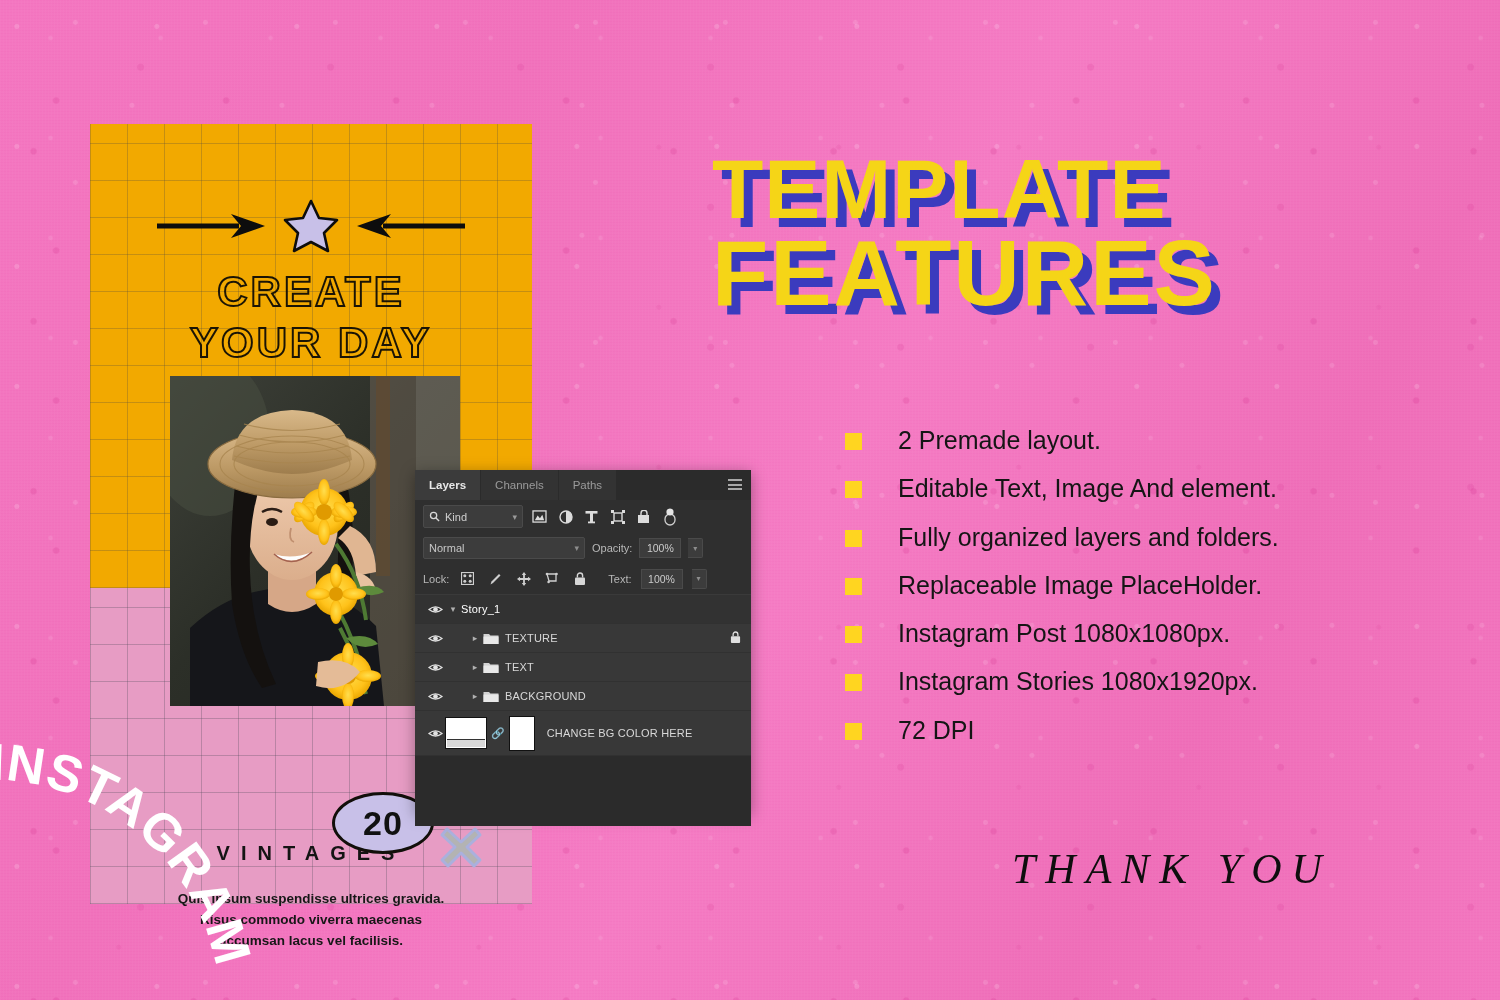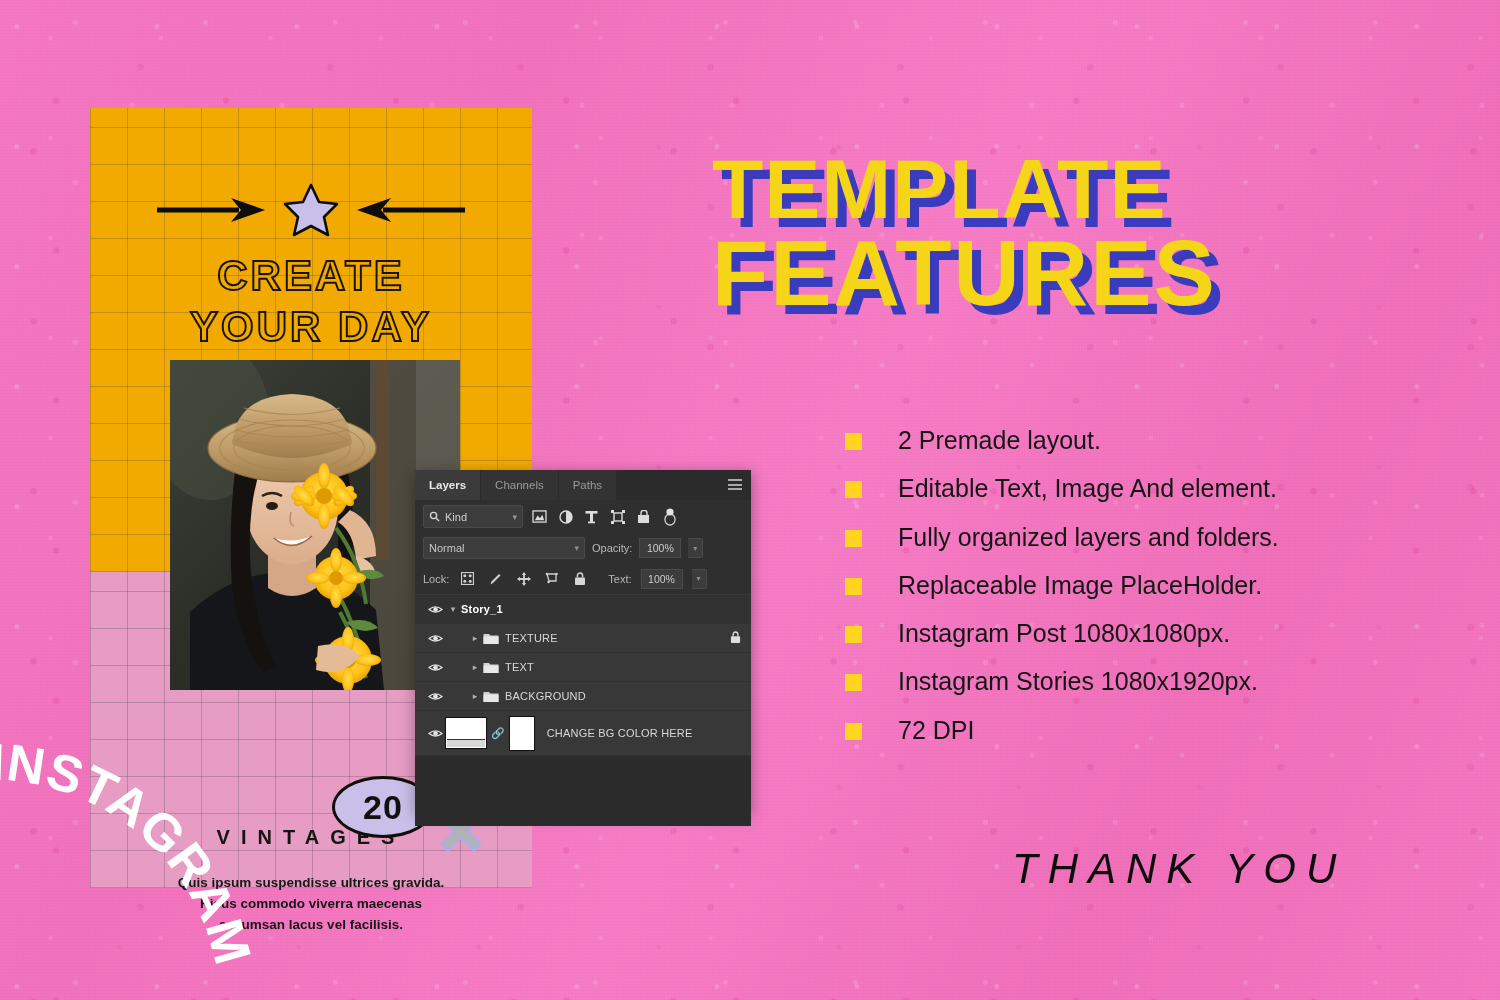--- a/index.html
+++ b/index.html
@@ -31,21 +31,21 @@
   #bg::after{
     content:"";position:absolute;inset:0;
     background-image:
       repeating-linear-gradient(0deg, rgba(0,0,0,.022) 0 1px, transparent 1px 3px),
       repeating-linear-gradient(90deg, rgba(255,255,255,.022) 0 1px, transparent 1px 3px);
     mix-blend-mode:overlay;
   }
 
   
   #poster{
-    position:absolute;left:90px;top:108px;width:442px;height:724px;
+    position:absolute;left:90px;top:124px;width:442px;height:724px;
     box-shadow:0 0 0 0 transparent;
   }
   .poster-orange{
     position:absolute;left:0;top:0;width:100%;height:464px;
     background:#F2A900;
   }
   .poster-pink{
     position:absolute;left:0;top:464px;width:100%;height:316px;
     background:#E79CC4;
   }
@@ -182,21 +182,21 @@
     border-bottom:1px solid #313131;font-size:11px;color:#d6d6d6;
   }
   .layer-row.group-head{background:#323232;}
   .layer-row.child{background:#383838;}
   .layer-row.thumb-row{background:#383838;height:44px;}
   .eye{width:20px;display:flex;align-items:center;justify-content:center;}
   .disc{width:16px;display:flex;align-items:center;justify-content:center;color:#b0b0b0;font-size:9px;}
   .indent{width:22px;}
   .folder{width:22px;display:flex;align-items:center;}
   .lname{font-size:11px;color:#d8d8d8;letter-spacing:.2px;}
-  .lname.bold{font-weight:700;color:#ffffff;text-align:center;}
+  .lname.bold{font-weight:400;color:#ffffff;text-align:center;}
   .lockicon{margin-left:auto;}
   .thumbs{display:flex;align-items:center;gap:4px;}
   .thumb-a{width:40px;height:30px;background:#fff;border:1px solid #111;position:relative;}
   .thumb-a::after{
     content:"";position:absolute;left:1px;right:1px;bottom:1px;height:7px;
     background:#d8d8d8;border-top:1px solid #333;
   }
   .thumb-b{width:24px;height:33px;background:#fff;border:1px solid #111;}
   .linkic{font-size:11px;color:#cfcfcf;}
   .ps-empty{background:#2b2b2b;height:70px;}
@@ -220,21 +220,21 @@
   }
   .bullet{
     width:17px;height:17px;background:#FFD520;flex:0 0 17px;margin-top:8px;
   }
   .feat-text{
     margin-left:36px;font-size:25px;color:#151515;line-height:1.25;
     font-family:"Liberation Sans", sans-serif;font-weight:400;
   }
   #thankyou{
     position:absolute;left:1012px;top:845px;
-    font-family:Liberation Sans, sans-serif;
+    font-family:Liberation Serif, serif;
     font-style:italic;font-weight:400;font-size:42px;letter-spacing:10px;color:#0e0e0e;
   }
 </style>
 </head>
 <body>
 
 <div id="bg"></div>
 
 <div id="poster">
 

